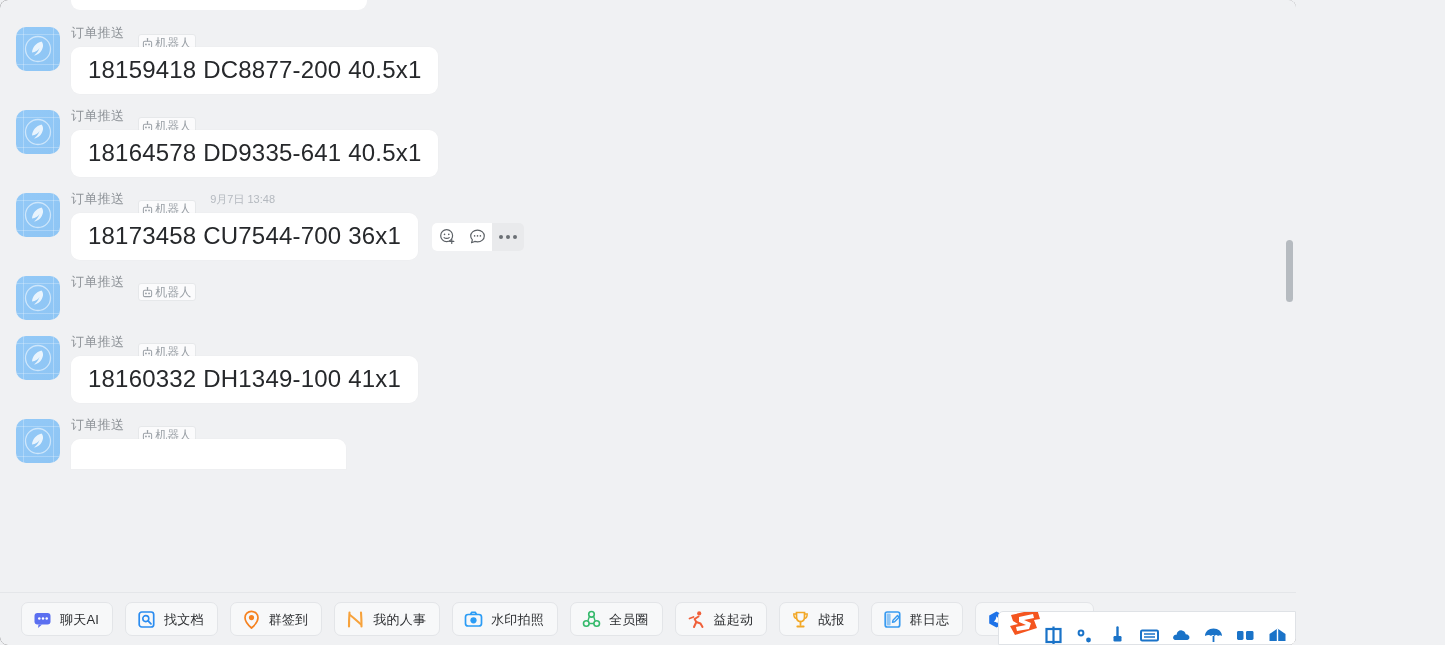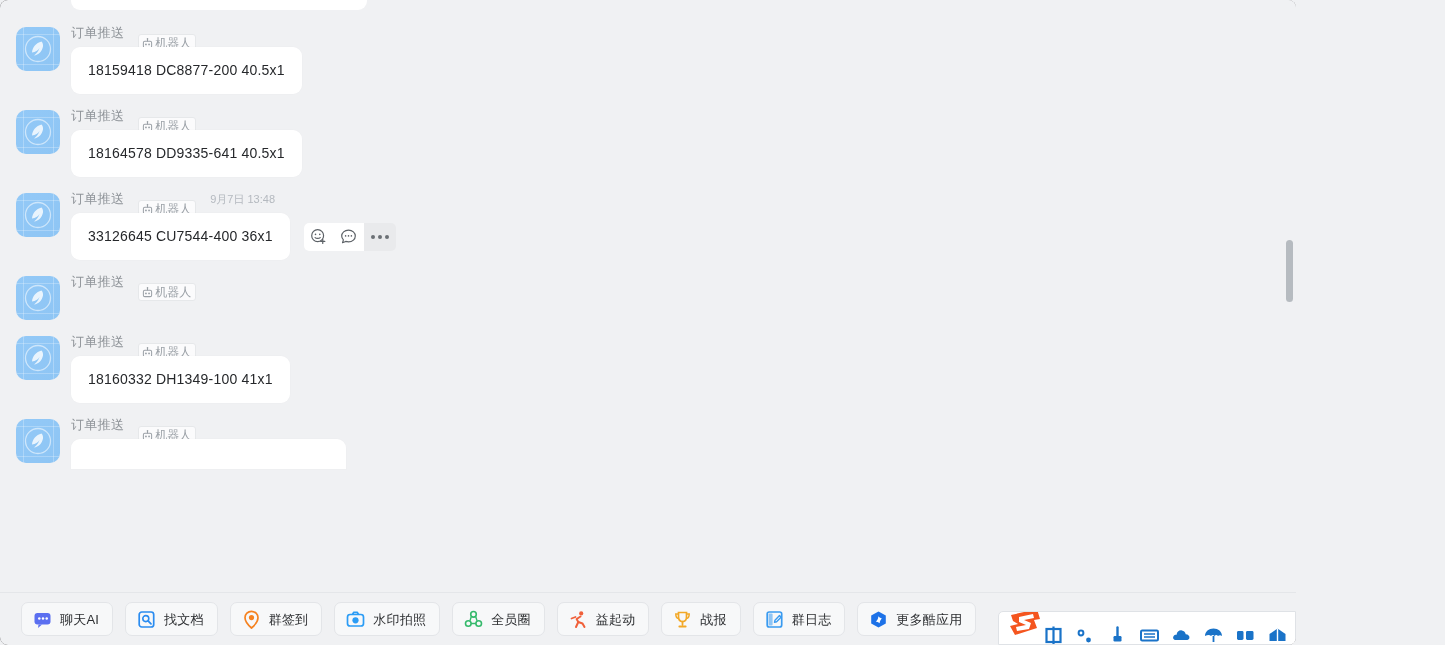--- a/index.html
+++ b/index.html
@@ -103,21 +103,21 @@
     line-height: 18px;
     white-space: nowrap;
   }
 
   .bubble-line { display: flex; align-items: center; }
 
   .bubble {
     background: #ffffff;
     border-radius: 9px;
     padding: 10px 17px 11px 17px;
-    font-size: 14px;
+    font-size: 24px;
     line-height: 26px;
     color: #26282b;
     letter-spacing: .2px;
     white-space: nowrap;
     box-shadow: 0 0 0 1px rgba(0,0,0,0.008);
   }
   .bubble.empty { height: 30px; padding: 0; width: 275px; border-radius: 9px 9px 0 0; }
 
   
   .hover-actions {
@@ -306,21 +306,21 @@
                   <circle cx="4.3" cy="7" r="1" fill="#9aa0a6"></circle>
                   <circle cx="7.7" cy="7" r="1" fill="#9aa0a6"></circle>
                   <path d="M6 1 L6 3.4" stroke="#9aa0a6" stroke-width="1.1" stroke-linecap="round"></path>
                   <circle cx="6" cy="1" r=".9" fill="#9aa0a6"></circle>
                 </svg>
                 <span>机器人</span>
               </span>
               <span class="msg-time">9月7日 13:48</span>
             </div>
             <div class="bubble-line">
-              <div class="bubble">33126645 CU7544-400 36x1</div>
+              <div class="bubble">18173458 CU7544-700 36x1</div>
               <div class="hover-actions">
                 <div class="act light">
                   <svg viewBox="0 0 20 20" width="17" height="17">
                     <circle cx="9" cy="9" r="7" fill="none" stroke="#5c6166" stroke-width="1.4"></circle>
                     <circle cx="6.5" cy="7.5" r=".95" fill="#5c6166"></circle>
                     <circle cx="11.5" cy="7.5" r=".95" fill="#5c6166"></circle>
                     <path d="M6 11.2 C7.2 12.6 10.8 12.6 12 11.2" stroke="#5c6166" stroke-width="1.3" fill="none" stroke-linecap="round"></path>
                     <path d="M15 13.2 L15 18.2 M12.5 15.7 L17.5 15.7" stroke="#5c6166" stroke-width="1.4" stroke-linecap="round"></path>
                   </svg>
                 </div>
@@ -444,20 +444,28 @@
       </div>
       <div class="app-btn">
         <svg class="app-ico" viewBox="0 0 19 19">
           <path d="M9.5 1.3 C5.9 1.3 3 4.2 3 7.8 C3 12.4 9.5 18 9.5 18 C9.5 18 16 12.4 16 7.8 C16 4.2 13.1 1.3 9.5 1.3 Z" fill="none" stroke="#f58220" stroke-width="1.7"></path>
           <circle cx="9.5" cy="7.6" r="2.6" fill="#f58220"></circle>
         </svg>
         <span class="app-label">群签到</span>
       </div>
       <div class="app-btn">
         <svg class="app-ico" viewBox="0 0 19 19">
+          <path d="M3.5 2.5 C3.5 2.5 3 9.5 3 16.5" stroke="#f7a23b" stroke-width="2.1" stroke-linecap="round" fill="none"></path>
+          <path d="M15 2.5 C15 2.5 15.5 9.5 15.5 16.5" stroke="#f7a23b" stroke-width="2.1" stroke-linecap="round" fill="none"></path>
+          <path d="M4 5 C8 8 11 11 14.8 14.2" stroke="#f7a23b" stroke-width="2.1" stroke-linecap="round" fill="none"></path>
+        </svg>
+        <span class="app-label">我的人事</span>
+      </div>
+      <div class="app-btn">
+        <svg class="app-ico" viewBox="0 0 19 19">
           <rect x="1.5" y="4.5" width="16" height="11.5" rx="2.6" fill="none" stroke="#2b9cf5" stroke-width="1.7"></rect>
           <path d="M6.5 4.5 L7.8 2.3 L11.2 2.3 L12.5 4.5" fill="none" stroke="#2b9cf5" stroke-width="1.7" stroke-linejoin="round"></path>
           <circle cx="9.5" cy="10.3" r="3.1" fill="#2b9cf5"></circle>
         </svg>
         <span class="app-label">水印拍照</span>
       </div>
       <div class="app-btn">
         <svg class="app-ico" viewBox="0 0 19 19">
           <circle cx="9.5" cy="4.3" r="2.8" fill="none" stroke="#35b96b" stroke-width="1.6"></circle>
           <circle cx="4.3" cy="13.5" r="2.8" fill="none" stroke="#35b96b" stroke-width="1.6"></circle>

